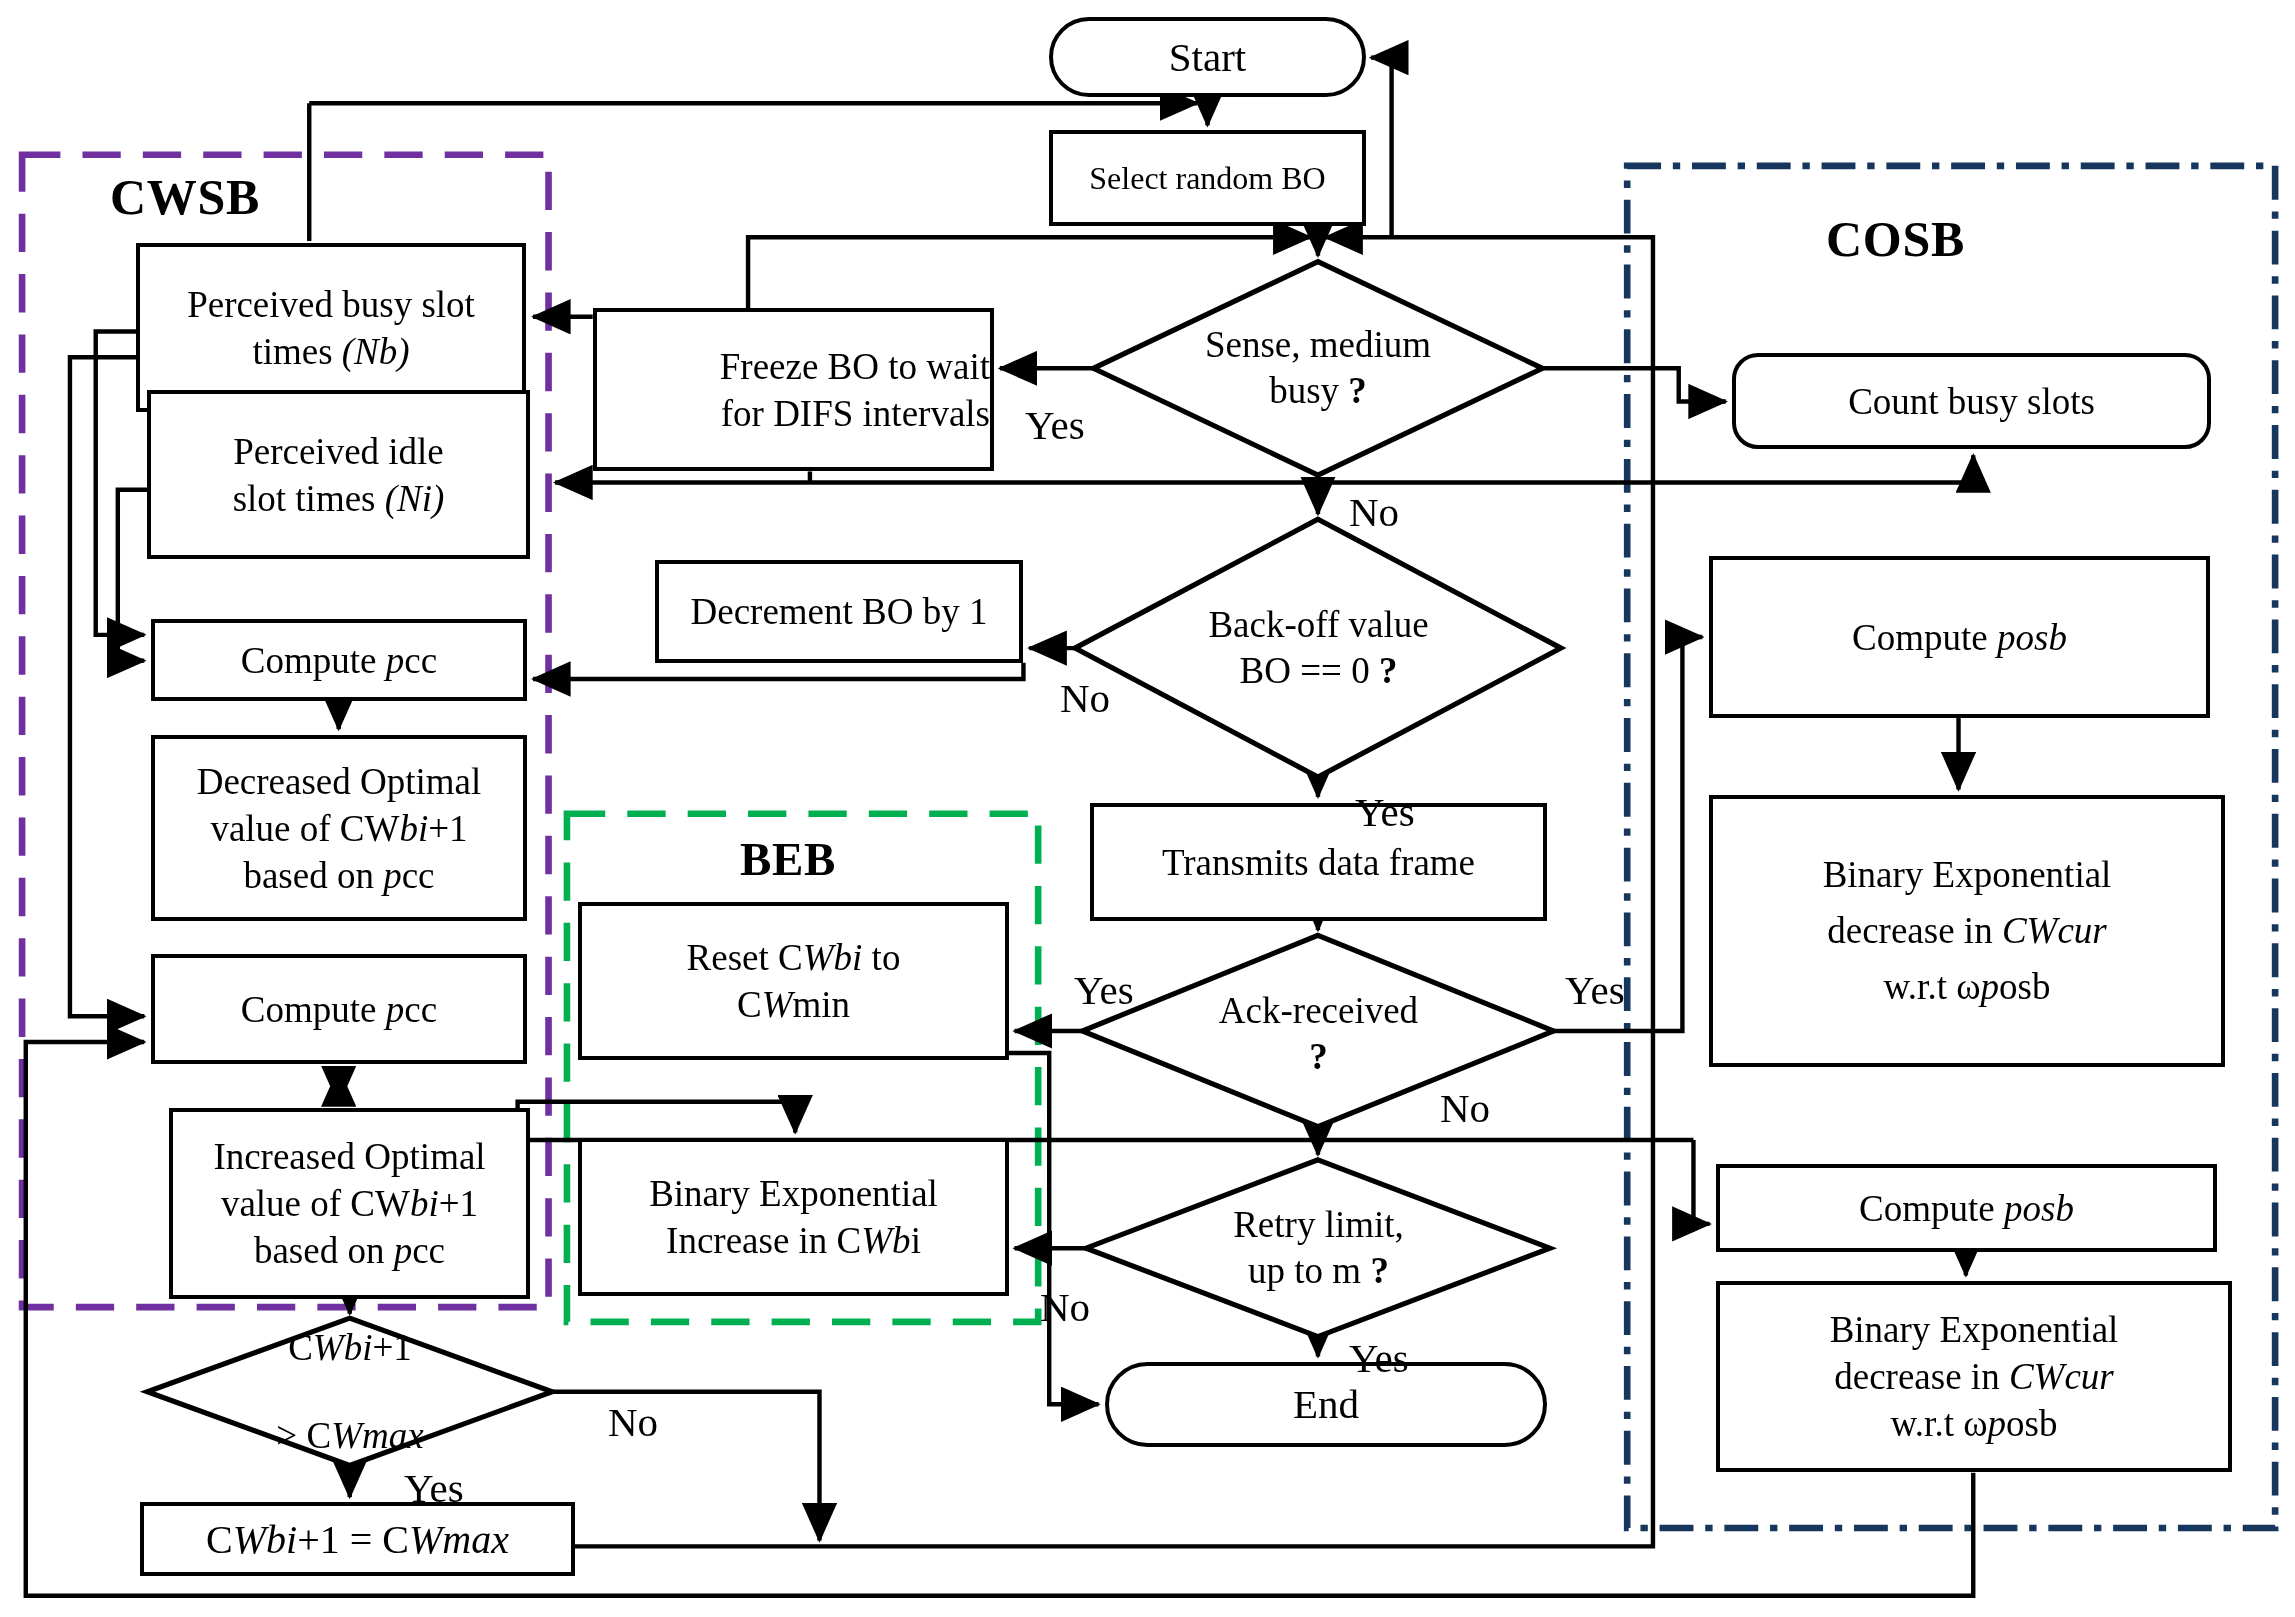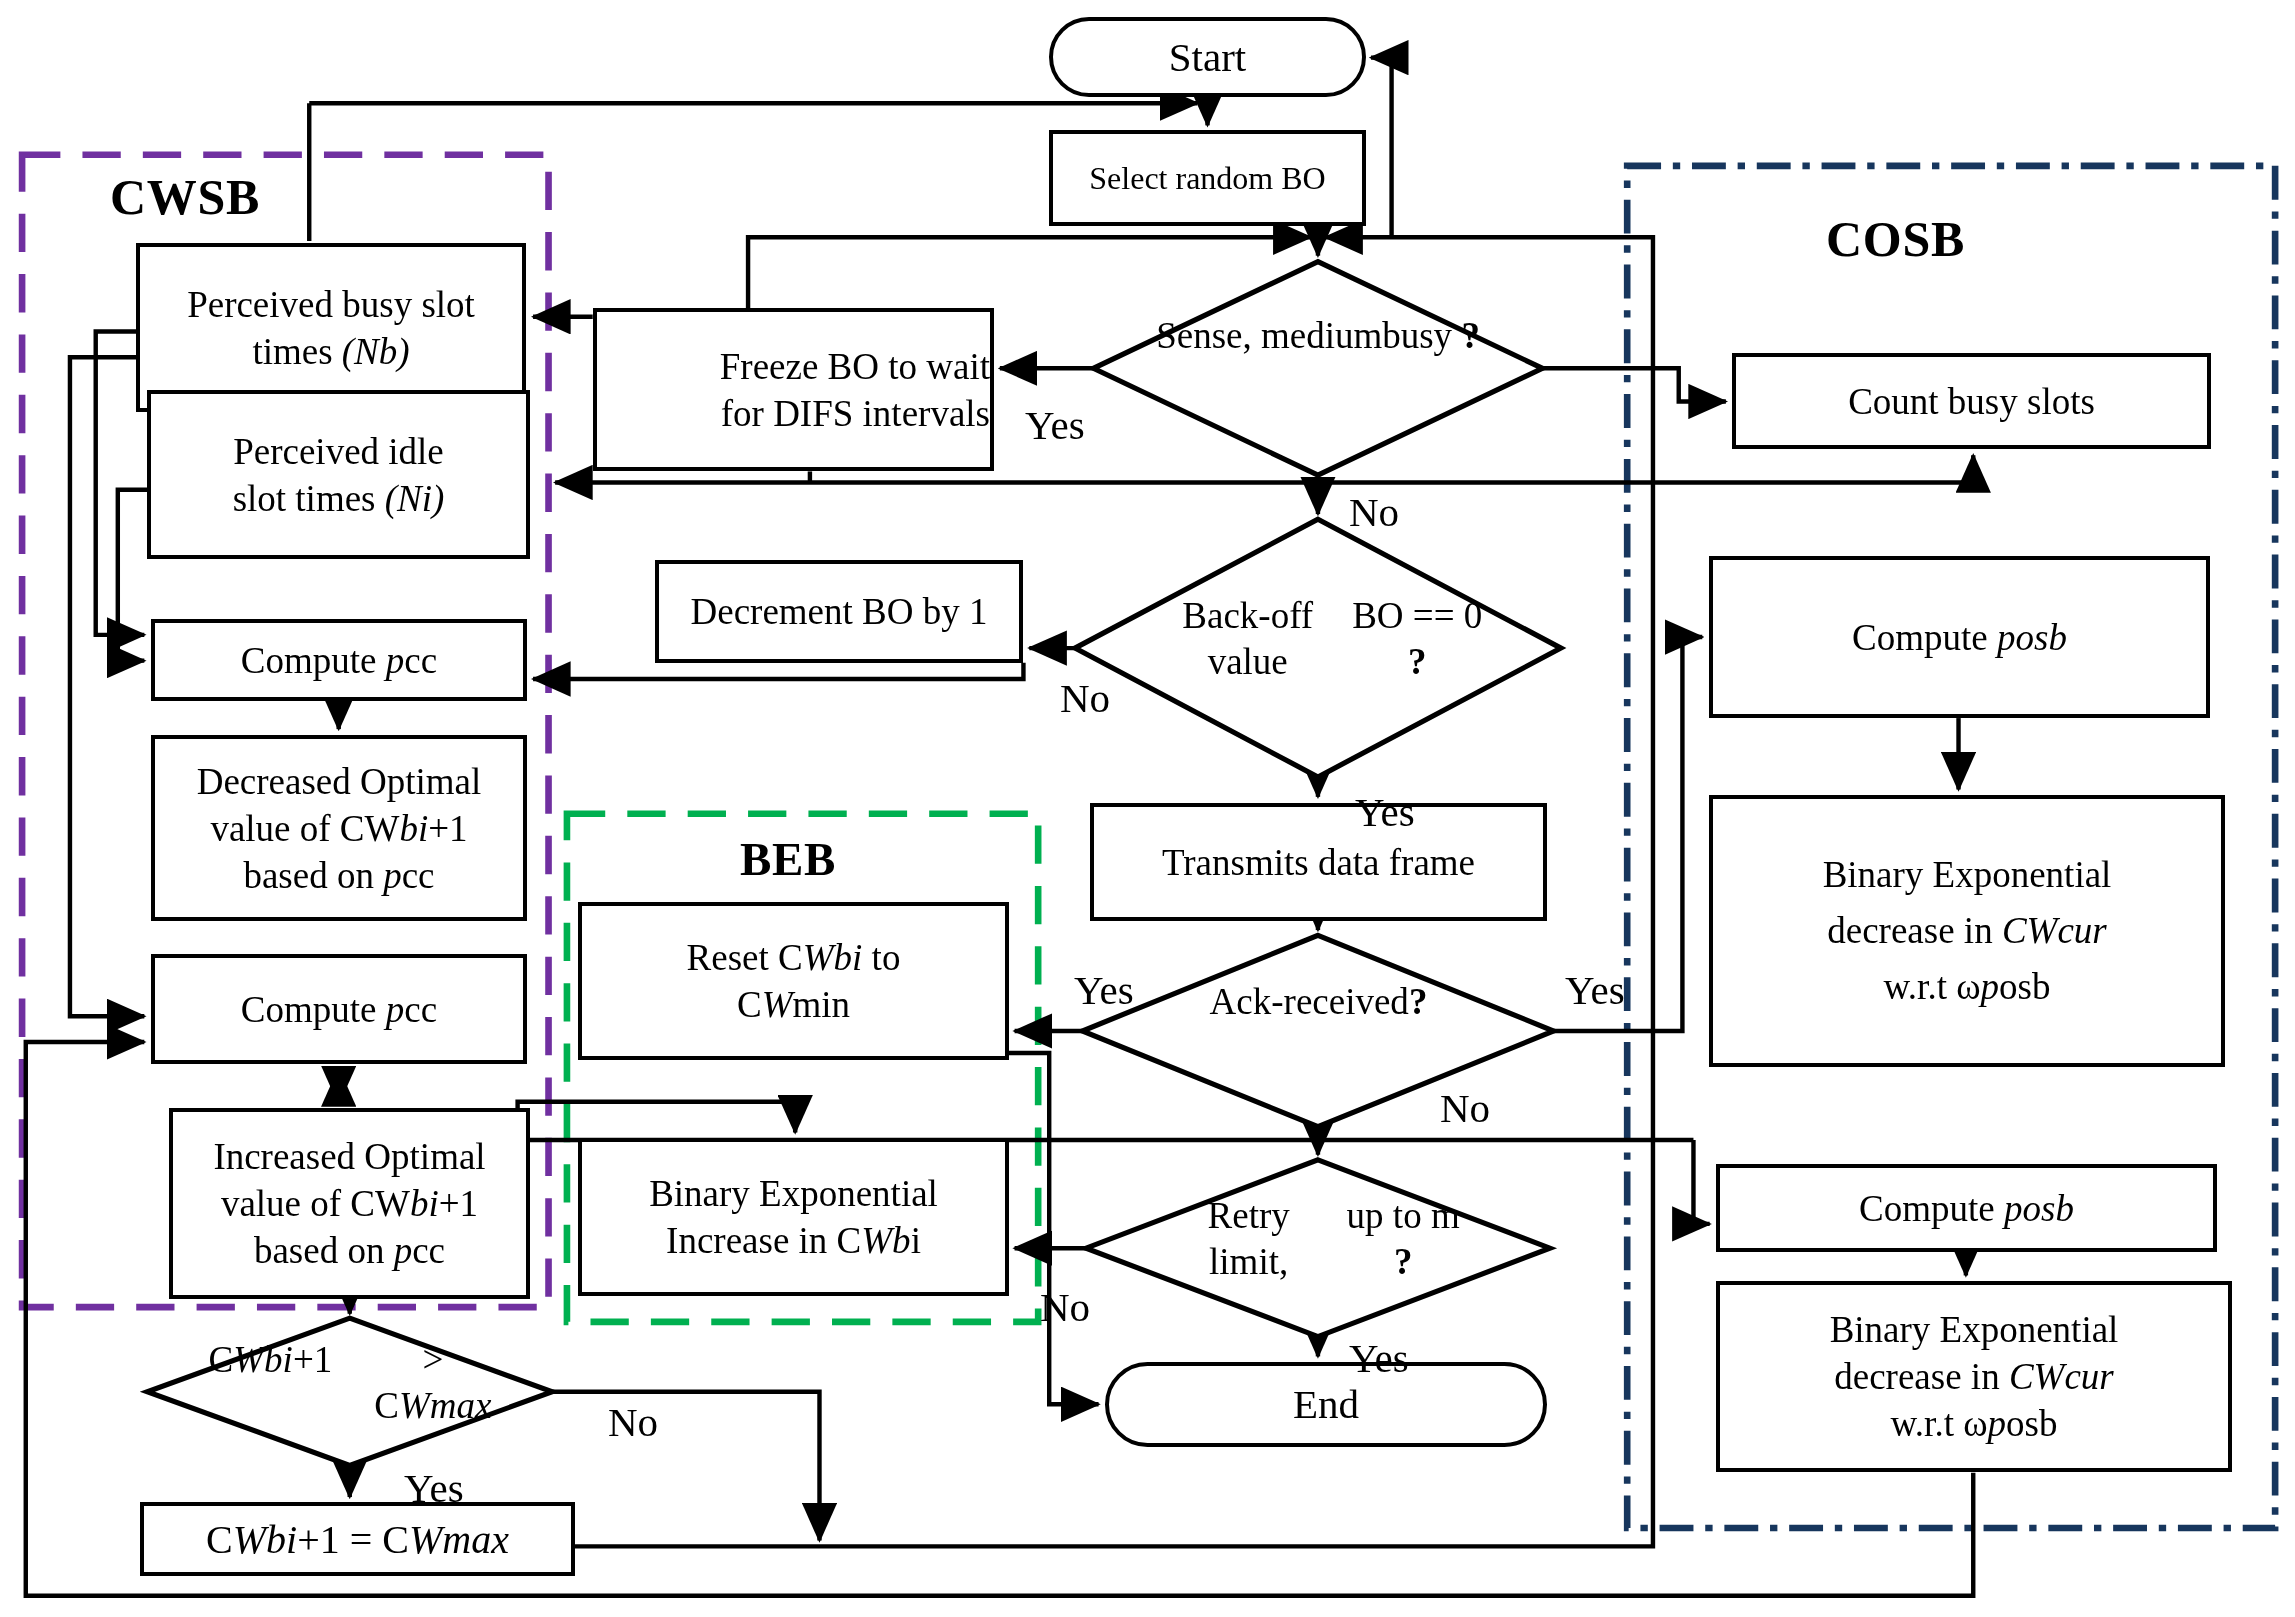--- a/index.html
+++ b/index.html
@@ -3,22 +3,22 @@
 <meta charset="utf-8">
 <style>
   html,body{margin:0;padding:0;background:#ffffff;}
   body{width:2295px;height:1618px;position:relative;overflow:hidden;
        font-family:"Liberation Serif",serif;color:#000;}
   #wires{position:absolute;left:0;top:0;width:2295px;height:1618px;z-index:1;}
   .node{position:absolute;background:#fff;border:4.4px solid #000;box-sizing:border-box;
         display:flex;flex-direction:column;align-items:center;justify-content:center;
         text-align:center;font-size:37px;line-height:47px;z-index:2;}
   .oval{border-radius:7364px;font-size:41px;}
-  .dtext{position:absolute;background:transparent;border:none;display:flex;flex-direction:row;
-         justify-content:center;text-align:center;
+  .dtext{position:absolute;background:transparent;border:none;display:flex;flex-direction:column;
+         align-items:center;justify-content:center;text-align:center;
          font-size:37px;line-height:46px;z-index:3;}
   .glabel{position:absolute;font-weight:bold;font-size:50px;z-index:3;letter-spacing:0.7px;}
   .elabel{position:absolute;font-size:41px;z-index:3;}
   .it{font-style:italic;}
   .b{font-weight:bold;}
   .f44{font-size:32px;line-height:43px;}
   .f54{font-size:40px;}
   .lh76{line-height:56px;}
 </style>
 </head>
@@ -151,21 +151,21 @@
 
 <div class="node" style="left:578px;top:1138px;width:431px;height:158px;">
   <span>Binary Exponential</span>
   <span><span>Increase in C</span><span class="it">Wb</span><span>i</span></span>
 </div>
 
 <div class="node oval" style="left:1105px;top:1362px;width:442px;height:85px;">
   <span>End</span>
 </div>
 
-<div class="node" style="left:1732px;top:353px;width:479px;height:96px;">
+<div class="node" style="left:1732px;top:353px;width:479px;height:96px;border-radius:26px;">
   <span>Count busy slots</span>
 </div>
 
 <div class="node" style="left:1709px;top:556px;width:501px;height:162px;">
   <span><span>Compute </span><span class="it">posb</span></span>
 </div>
 
 <div class="node lh76" style="left:1709px;top:795px;width:516px;height:272px;">
   <span>Binary Exponential</span>
   <span><span>decrease in </span><span class="it">CWcur</span></span>

